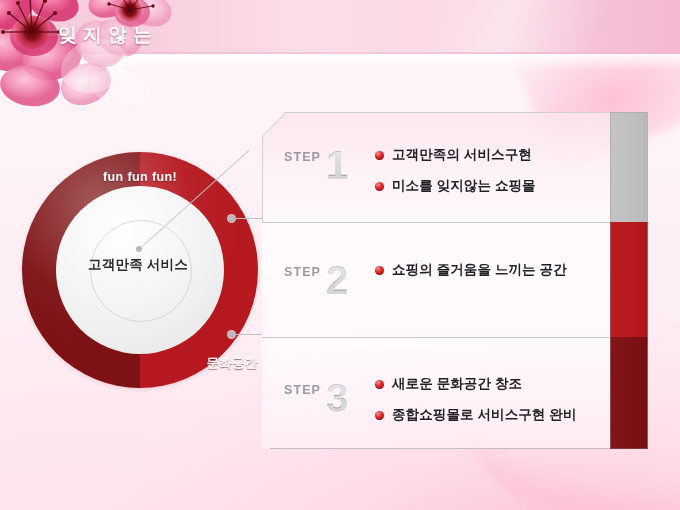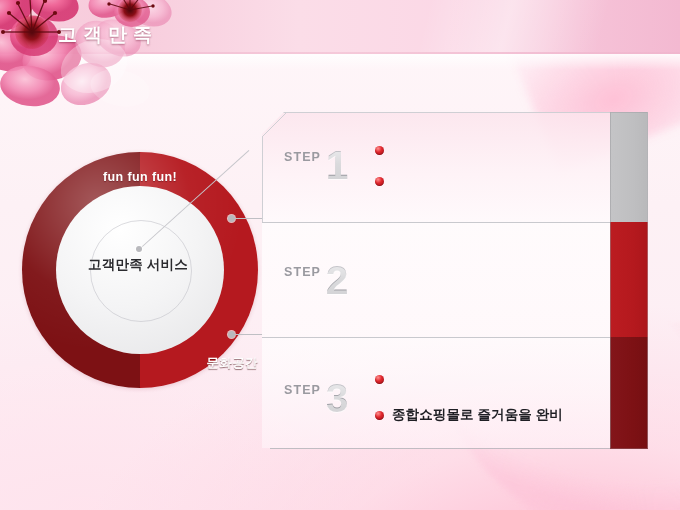--- a/index.html
+++ b/index.html
@@ -352,21 +352,21 @@
         <circle cx="155" cy="4" r="1.7"></circle>
           <circle cx="163" cy="18" r="1.7"></circle>
         <circle cx="119" cy="16" r="1.7"></circle>
       </g>
 
       <ellipse cx="104" cy="78" rx="34" ry="26" fill="#ffffff" opacity="0.30" transform="rotate(-20 104 78)"></ellipse>
       <ellipse cx="130" cy="100" rx="30" ry="18" fill="#ffffff" opacity="0.22" transform="rotate(12 130 100)"></ellipse>
     </svg>
   </div>
 
-  <div class="slide-title">고객만족</div>
+  <div class="slide-title">잊지않는</div>
 
   <div class="donut-wrap">
     <div class="donut-ring"></div>
     <div class="donut-shine"></div>
     <div class="donut-hole"></div>
     <div class="donut-inner-circle"></div>
     <div class="arc-label-top">fun fun fun!</div>
     <div class="arc-label-bottom">문화공간</div>
     <div class="donut-center-label">고객만족 서비스</div>
   </div>
@@ -384,48 +384,55 @@
   <svg class="panel1-edge">
     <line x1="0" y1="25" x2="25" y2="0" stroke="#cfcfd4" stroke-width="1"></line>
   </svg>
   <div class="conn-line" style="left:262px; top:137px; width:1px; height:85px; background:#cfcfd4;"></div>
 
   <div class="step-label" style="left:284px; top:150px;">STEP</div>
   <div class="step-num" style="left:326px; top:145px;">1</div>
 
   <div class="bullet-row" style="left:375px; top:146px;">
     <span class="bullet-dot"></span>
+    <span class="bullet-text">고객만족의 서비스구현</span>
   </div>
   <div class="bullet-row" style="left:375px; top:177px;">
     <span class="bullet-dot"></span>
+    <span class="bullet-text">미소를 잊지않는 쇼핑몰</span>
   </div>
 
   <div class="panel-divider" style="left:262px; top:222px; width:348px;"></div>
 
   <div style="position:absolute; left:262px; top:223px; width:348px; height:114px;
               background:linear-gradient(180deg, rgba(255,252,253,0.9), rgba(255,249,251,0.95));"></div>
 
   <div class="step-label" style="left:284px; top:265px;">STEP</div>
   <div class="step-num" style="left:326px; top:260px;">2</div>
 
+  <div class="bullet-row" style="left:375px; top:261px;">
+    <span class="bullet-dot"></span>
+    <span class="bullet-text">쇼핑의 즐거움을 느끼는 공간</span>
+  </div>
 
   <div class="panel-divider" style="left:262px; top:337px; width:348px;"></div>
 
   <div style="position:absolute; left:262px; top:338px; width:348px; height:110px;
               background:linear-gradient(180deg, rgba(255,252,253,0.85), rgba(255,247,251,0.55));"></div>
 
   <div class="step-label" style="left:284px; top:383px;">STEP</div>
   <div class="step-num" style="left:326px; top:378px;">3</div>
 
   <div class="bullet-row" style="left:375px; top:375px;">
     <span class="bullet-dot"></span>
+    <span class="bullet-text">새로운 문화공간 창조</span>
   </div>
   <div class="bullet-row" style="left:375px; top:406px;">
     <span class="bullet-dot"></span>
-    <span class="bullet-text">종합쇼핑몰로 즐거움을 완비</span>
+    <span class="bullet-text">종합쇼핑몰로 서비스구현 완비</span>
   </div>
 
   <div class="bottom-rule"></div>
 
   <div class="colorbar bar-gray"></div>
   <div class="colorbar bar-red"></div>
   <div class="colorbar bar-dark"></div>
 
 </div>
 

